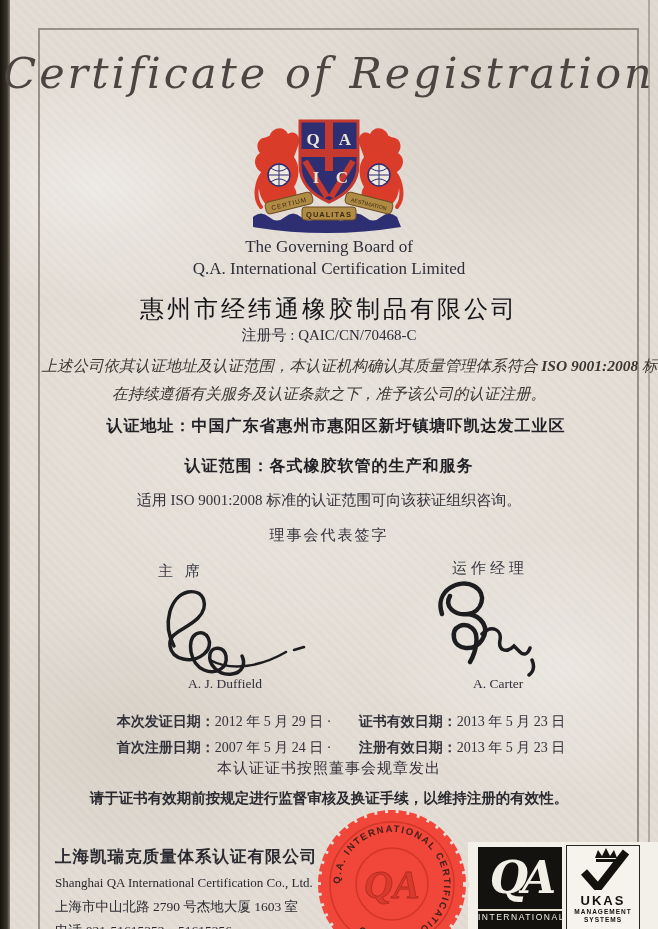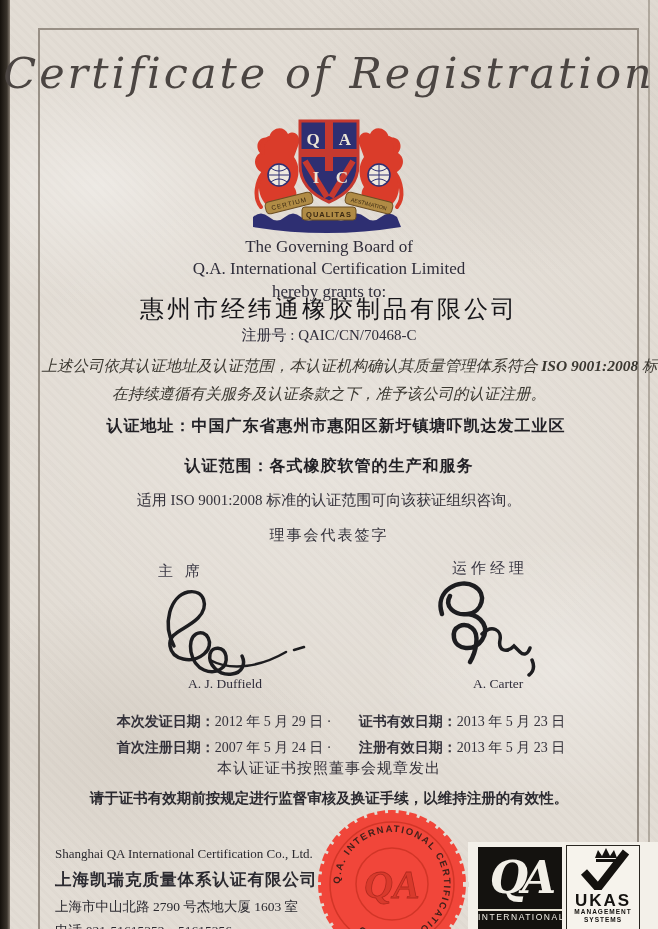--- a/index.html
+++ b/index.html
@@ -43,21 +43,21 @@
   #issuer{left:55px;top:846px;width:300px;text-align:left;color:#2b2a30;}
   #issuer-cn{font-size:16.5px;font-weight:bold;letter-spacing:1px;margin:0 0 7px 0;}
   #issuer-en{font-size:13px;margin:0 0 7px 0;}
   #issuer-addr{font-size:13.5px;margin:0 0 6px 0;}
   #issuer-phone{font-size:13.5px;margin:0;}
   #logo-panel{left:468px;top:842px;width:190px;height:90px;background:#f3f0e9;}
   #qa-logo{left:478px;top:847px;width:84px;height:95px;background:#14120f;color:#f2efe7;text-align:center;}
   #qa-letters{font-size:44px;font-style:italic;font-weight:bold;letter-spacing:-6px;line-height:62px;font-family:"DejaVu Serif",serif;}
   #qa-caption{border-top:2px solid #e8e2d4;font-size:8.5px;letter-spacing:1.5px;line-height:13px;font-family:"Liberation Sans",sans-serif;}
   #ukas-logo{left:566px;top:845px;width:72px;height:97px;background:#f6f3ec;border:1px solid #2a2722;text-align:center;font-family:"Liberation Sans",sans-serif;}
-  #ukas-name{font-size:17px;font-weight:bold;letter-spacing:2px;color:#14120f;line-height:14px;}
+  #ukas-name{font-size:13px;font-weight:bold;letter-spacing:2px;color:#14120f;line-height:14px;}
   .ukas-small{font-size:6.5px;font-weight:bold;letter-spacing:1px;color:#14120f;line-height:8px;}
   #crest{left:239px;top:113px;}
   #seal{left:314px;top:806px;}
   #sig-left{left:140px;top:580px;}
   #sig-right{left:414px;top:572px;}
   #edge-line{left:648px;top:0;width:2px;height:929px;background:rgba(120,110,98,.45);}
 </style>
 </head>
 <body>
 
@@ -106,21 +106,20 @@
         <rect x="106" y="84" width="48" height="12" rx="4" fill="#b08b45" stroke="#6b4e23" stroke-width="1"></rect>
         <text x="130" y="93" font-size="5.5" fill="#3c2a12" text-anchor="middle" font-family="sans-serif">AESTIMATION</text>
       </g>
       <rect x="63" y="94" width="54" height="13" rx="3" fill="#b08b45" stroke="#6b4e23" stroke-width="1"></rect>
       <text x="90" y="104" font-size="7.5" font-weight="bold" fill="#3c2a12" text-anchor="middle" letter-spacing="1" font-family="sans-serif">QUALITAS</text>
     </g>
   </svg>
 
   <div class="abs line grant" id="grant1">The Governing Board of</div>
   <div class="abs line grant" id="grant2">Q.A. International Certification Limited</div>
-  <div class="abs line grant" id="grant3">hereby grants to:</div>
 
   <div class="abs line" id="company">惠州市经纬通橡胶制品有限公司</div>
 
   <div class="abs line" id="regline">
     <span>注册号 :</span>
     <span>QAIC/CN/70468-C</span>
   </div>
 
   <div class="abs line decl" id="decl1">
     <span>上述公司依其认证地址及认证范围，本认证机构确认其质量管理体系符合 </span><b>ISO 9001:2008</b><span> 标准，</span>
@@ -159,22 +158,22 @@
   </div>
   <div class="abs line dateline" id="dates2">
     <span class="dl">首次注册日期：</span><span>2007 年 5 月 24 日</span>
     <span>·</span>
     <span class="dl">注册有效日期：</span><span>2013 年 5 月 23 日</span>
   </div>
   <div class="abs line" id="bylaw">本认证证书按照董事会规章发出</div>
   <div class="abs line" id="notice">请于证书有效期前按规定进行监督审核及换证手续，以维持注册的有效性。</div>
 
   <div class="abs" id="issuer">
+    <p id="issuer-cn">上海凯瑞克质量体系认证有限公司</p>
     <p id="issuer-en">Shanghai QA International Certification Co., Ltd.</p>
-    <p id="issuer-cn">上海凯瑞克质量体系认证有限公司</p>
     <p id="issuer-addr">上海市中山北路 2790 号杰地大厦 1603 室</p>
     <p id="issuer-phone">电话:021-51615352、51615356</p>
   </div>
 
   <div class="abs" id="logo-panel"></div>
 
   <svg class="abs" id="seal" width="156" height="156" viewBox="0 0 156 156">
     <circle cx="78" cy="78" r="74" fill="#f1463a"></circle>
     <circle cx="78" cy="78" r="74" fill="none" stroke="#e3ddd5" stroke-width="6" stroke-dasharray="3 8"></circle>
     <circle cx="78" cy="78" r="62" fill="none" stroke="#d23527" stroke-width="1.5"></circle>

